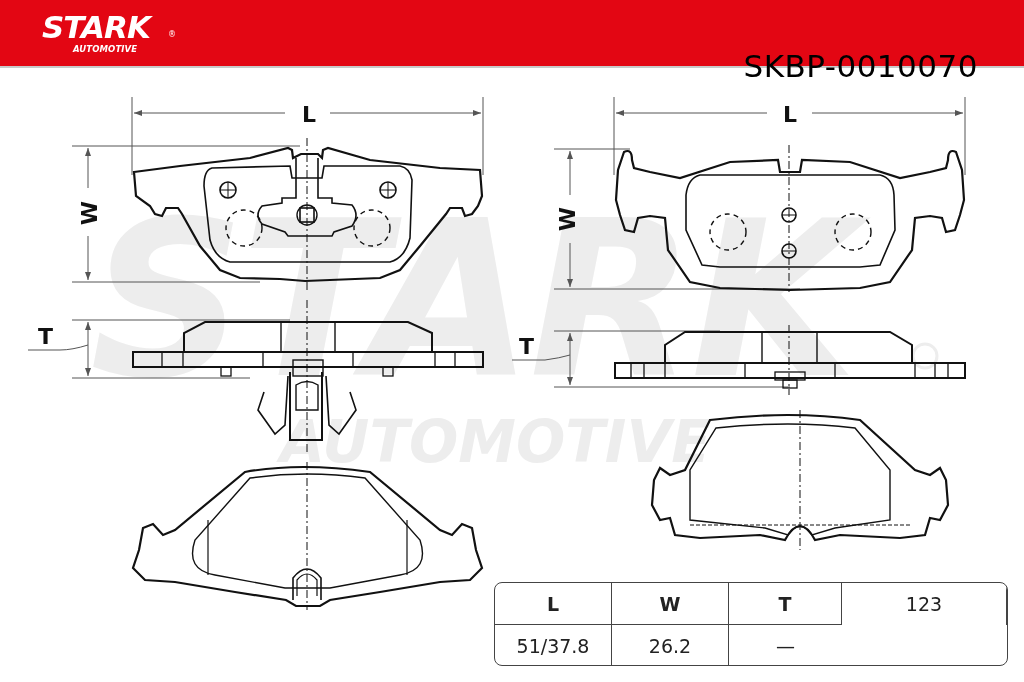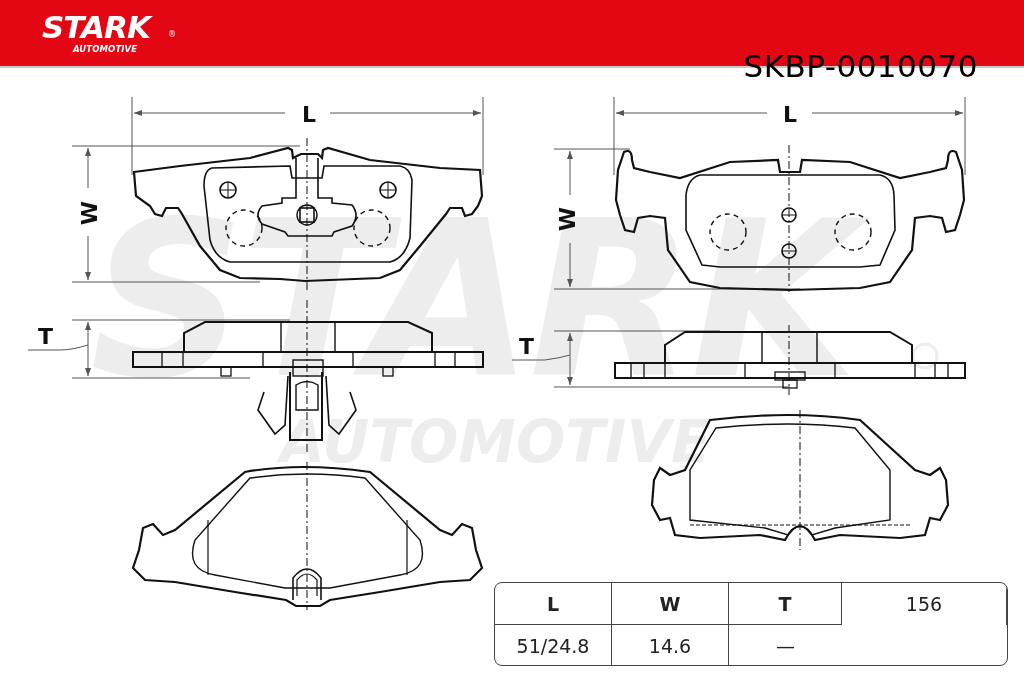--- a/index.html
+++ b/index.html
@@ -213,17 +213,17 @@
 
   <span class="dim-label" style="left:783px; top:34px;">L</span>
   <span class="dim-label rot" style="left:556px; top:138px;">W</span>
   <span class="dim-label" style="left:519px; top:266px;">T</span>
 </div>
 
 <div class="spec-table">
   <div class="spec-cell head">L</div>
   <div class="spec-cell head">W</div>
   <div class="spec-cell head">T</div>
-  <div class="spec-cell">156</div>
-  <div class="spec-cell">51/24.8</div>
-  <div class="spec-cell">14.6</div>
+  <div class="spec-cell">123</div>
+  <div class="spec-cell">51/37.8</div>
+  <div class="spec-cell">26.2</div>
   <div class="spec-cell last">—</div>
 </div>
 
 </body></html>

